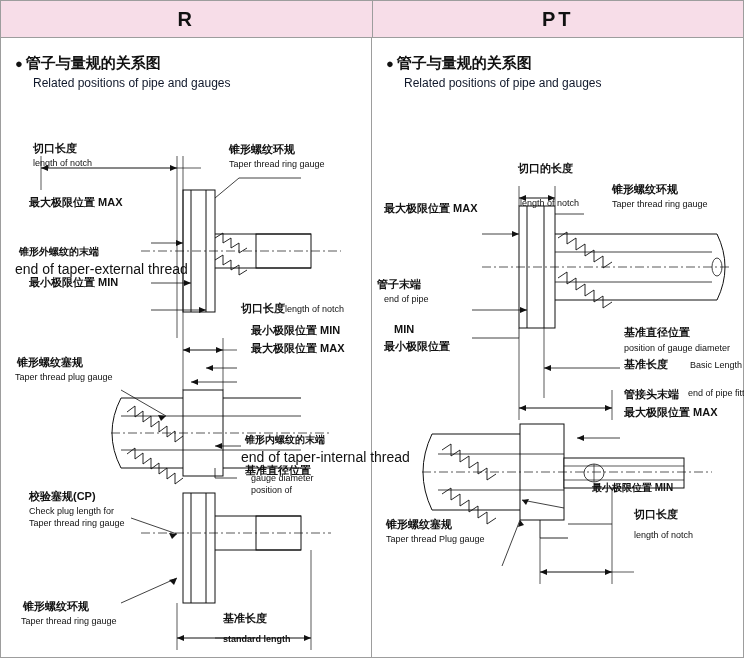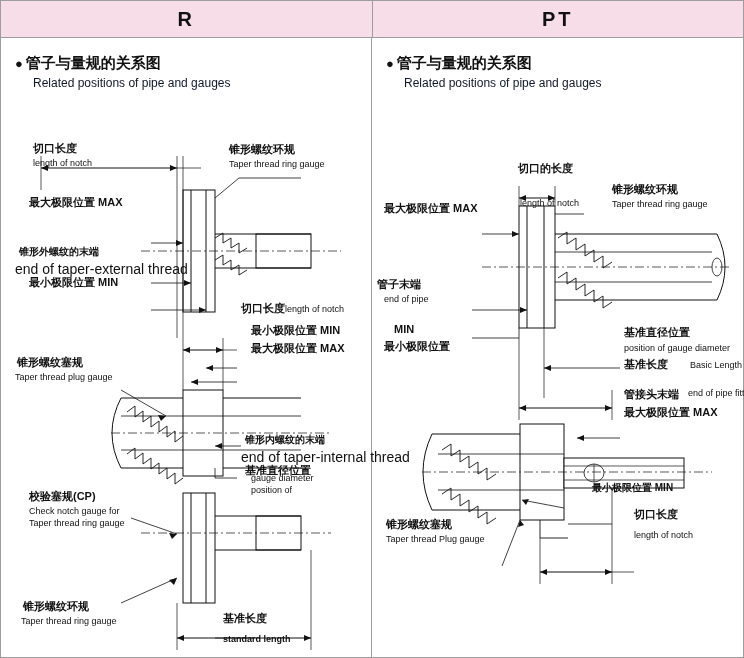--- a/index.html
+++ b/index.html
@@ -198,21 +198,21 @@
     <div class="lb en" style="left:14px;top:334px;">Taper thread plug gauge</div>
 
     <div class="lb cn sm" style="left:244px;top:396px;">锥形内螺纹的末端</div>
     <div class="lb en xs" style="left:240px;top:411px;">end of taper-internal thread</div>
 
     <div class="lb cn" style="left:244px;top:426px;">基准直径位置</div>
     <div class="lb en" style="left:250px;top:447px;">position of</div>
     <div class="lb en" style="left:250px;top:435px;text-align:right;">gauge diameter</div>
 
     <div class="lb cn" style="left:28px;top:452px;">校验塞规(CP)</div>
-    <div class="lb en" style="left:28px;top:468px;">Check notch gauge for</div>
+    <div class="lb en" style="left:28px;top:468px;">Check plug length for</div>
     <div class="lb en" style="left:28px;top:480px;">Taper thread ring gauge</div>
 
     <div class="lb cn" style="left:22px;top:562px;">锥形螺纹环规</div>
     <div class="lb en" style="left:20px;top:578px;">Taper thread ring gauge</div>
 
     <div class="lb cn" style="left:222px;top:574px;">基准长度</div>
     <div class="lb en" style="left:222px;top:596px;font-weight:bold;">standard length</div>
   </div>
 
   <div class="panel right">

